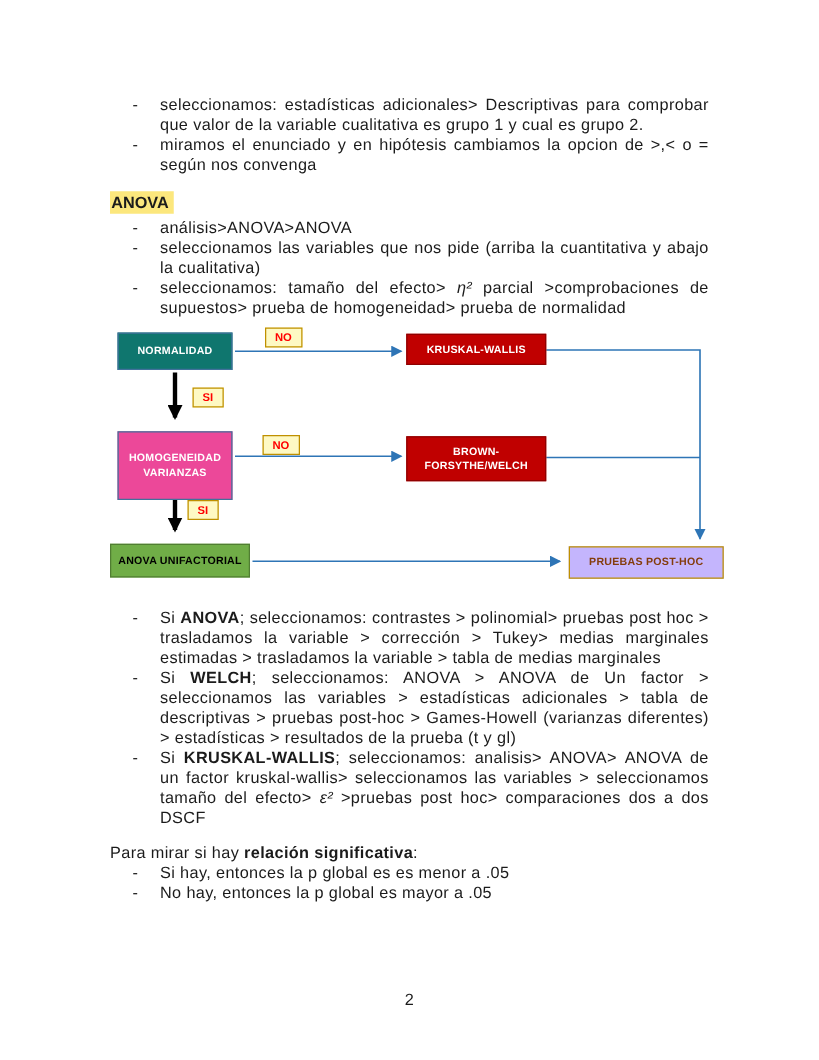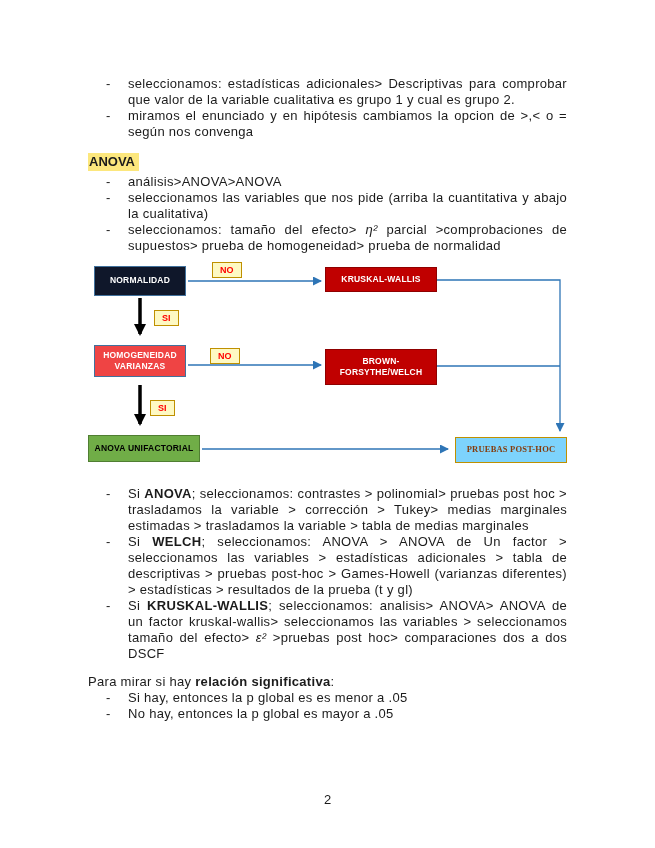--- a/index.html
+++ b/index.html
@@ -25,26 +25,26 @@
   .math { font-family:Liberation Sans, sans-serif; font-style:italic; }
 
   
   .flow { position:relative; height:218px; margin:4px 0 10px 0; }
   .flow svg { position:absolute; left:0; top:0; }
   .node {
     position:absolute; display:flex; align-items:center; justify-content:center;
     text-align:center; font-weight:bold; font-size:8.5px; line-height:1.3;
     letter-spacing:0.2px; white-space:pre-line;
   }
-  .n-normalidad   { left:6px;   top:8px;   width:92px;  height:30px; background:#0f172a; color:#fff; border:1px solid #41719c; }
+  .n-normalidad   { left:6px;   top:8px;   width:92px;  height:30px; background:#0f766e; color:#fff; border:1px solid #41719c; }
   .n-kruskal      { left:237px; top:9px;   width:112px; height:25px; background:#c00000; color:#fff; border:1px solid #8f0000; }
-  .n-homogeneidad { left:6px;   top:87px;  width:92px;  height:32px; background:#ef4444; color:#fff; border:1px solid #41719c; }
+  .n-homogeneidad { left:6px;   top:87px;  width:92px;  height:55px; background:#ec4899; color:#fff; border:1px solid #41719c; }
   .n-brown        { left:237px; top:91px;  width:112px; height:36px; background:#c00000; color:#fff; border:1px solid #8f0000; }
   .n-anova-uni    { left:0px;   top:177px; width:112px; height:27px; background:#70ad47; color:#000; border:1px solid #507e32;text-align:right; }
-  .n-posthoc      { left:367px; top:179px; width:112px; height:26px; background:#7dd3fc; color:#843c0c; border:1px solid #bf9000;font-family:Liberation Serif, serif; }
+  .n-posthoc      { left:367px; top:179px; width:124px; height:26px; background:#c4b5fd; color:#843c0c; border:1px solid #bf9000; }
   .flag {
     position:absolute; background:#fef9c3; border:1px solid #bf9000;
     color:#ff0000; font-weight:bold; font-size:9px; padding:1px 7px; line-height:12px;
   }
   .f-no1 { left:124px; top:4px; }
   .f-si1 { left:66px;  top:52px; }
   .f-no2 { left:122px; top:90px; }
   .f-si2 { left:62px;  top:142px; }
 
   .sig-lead { margin-top:12px; }

